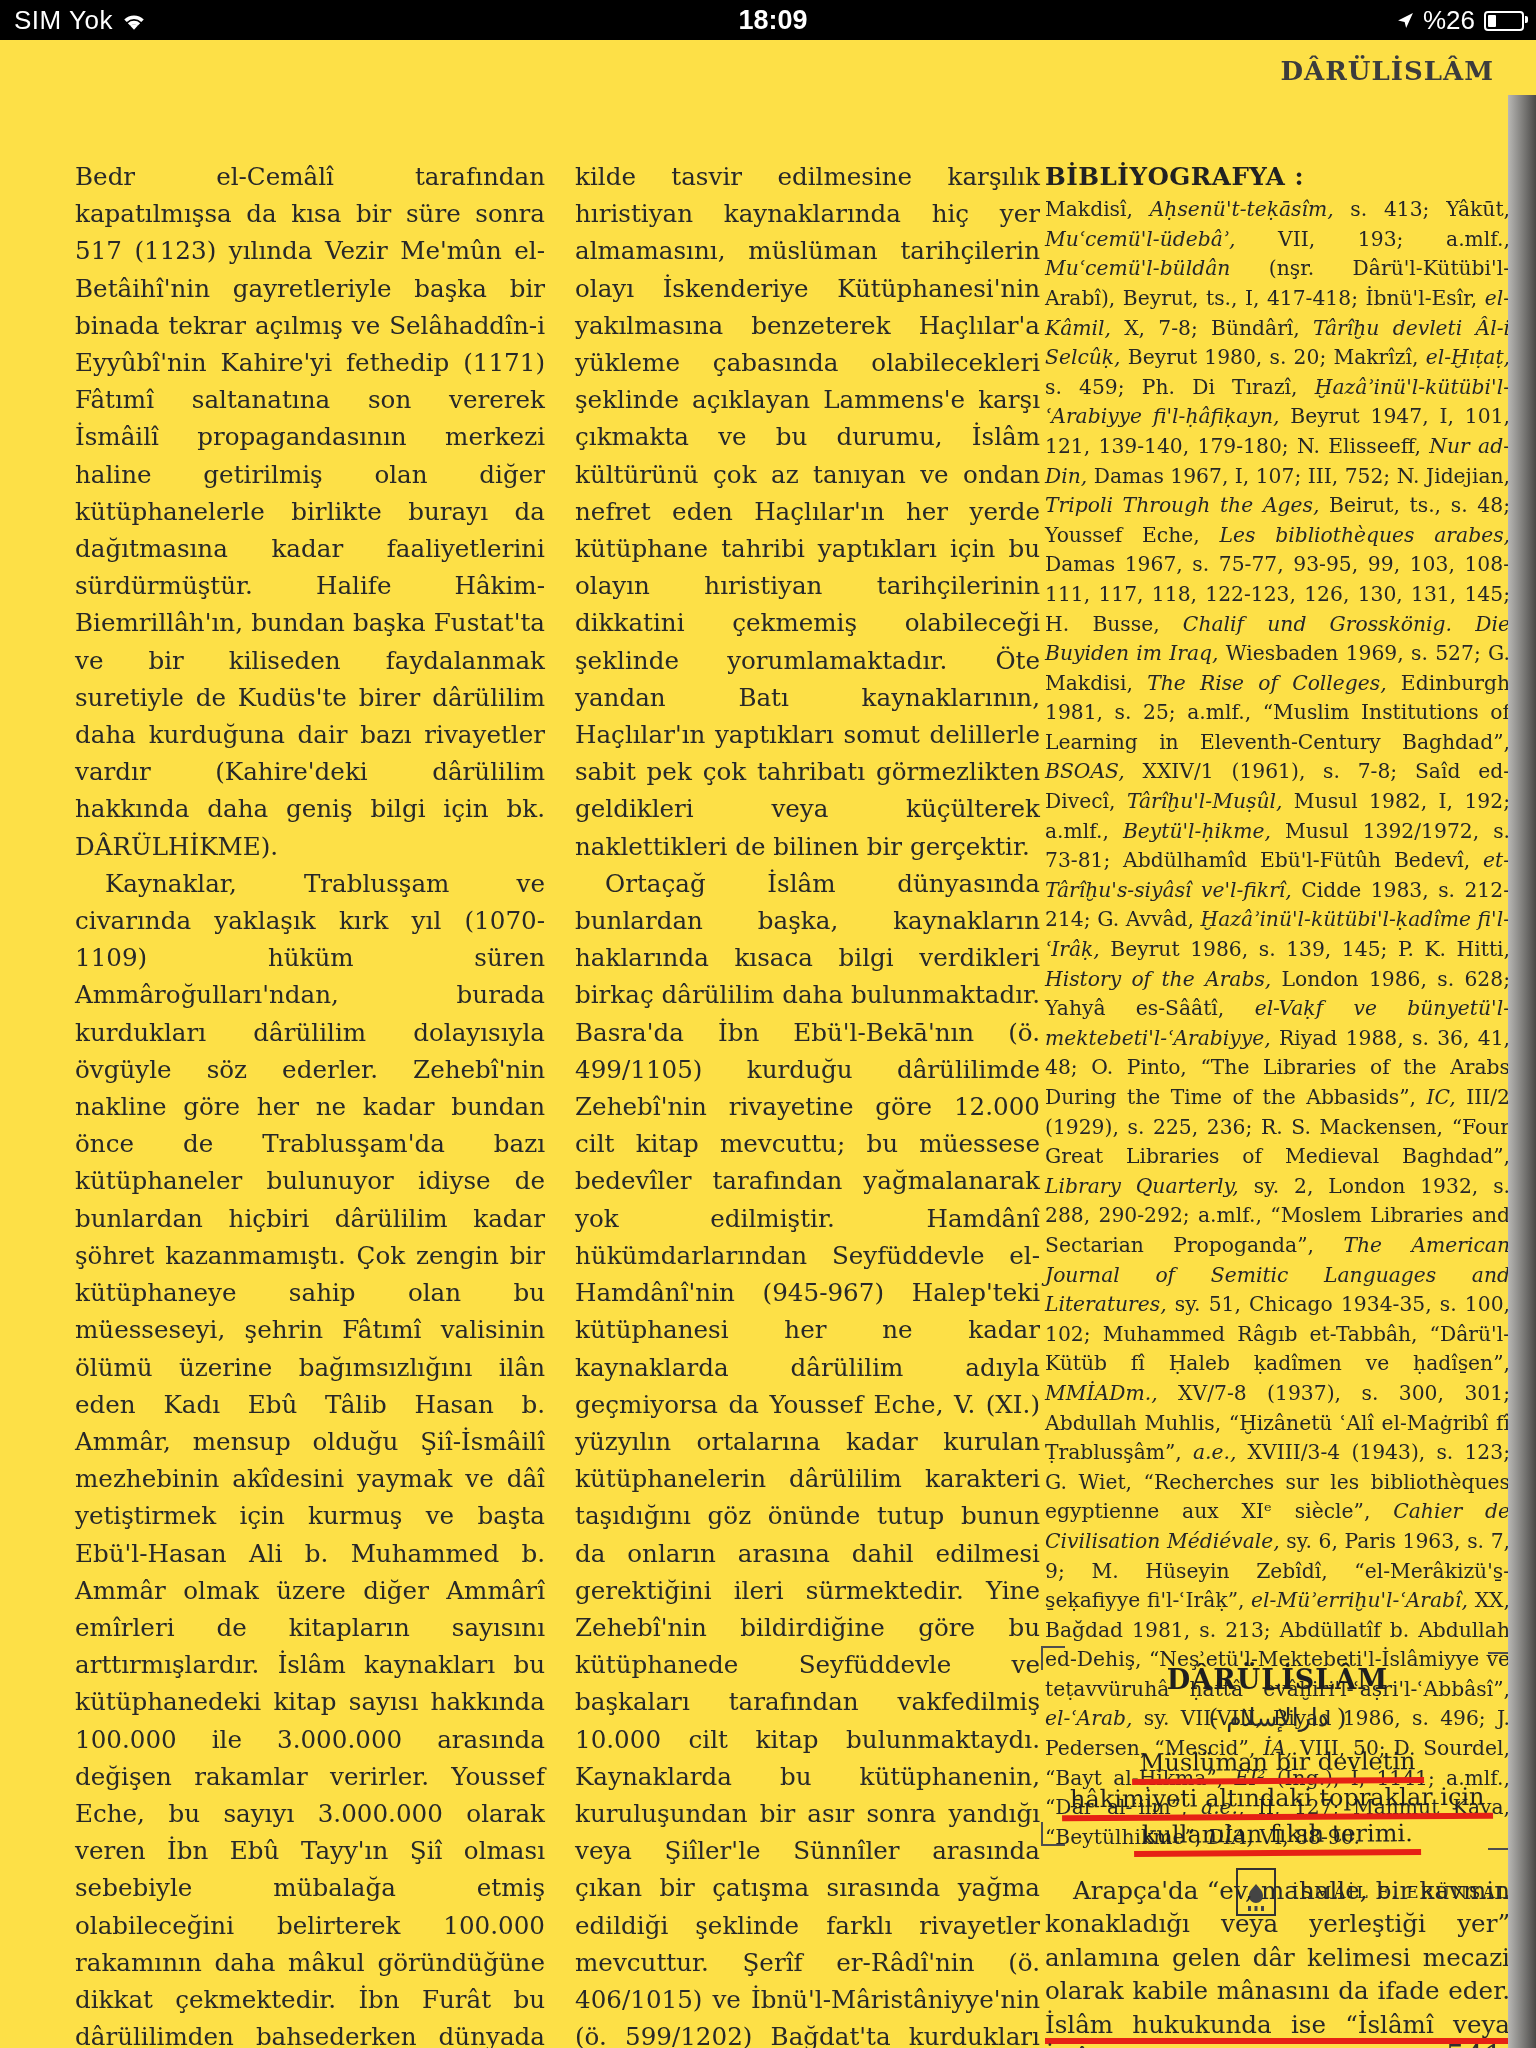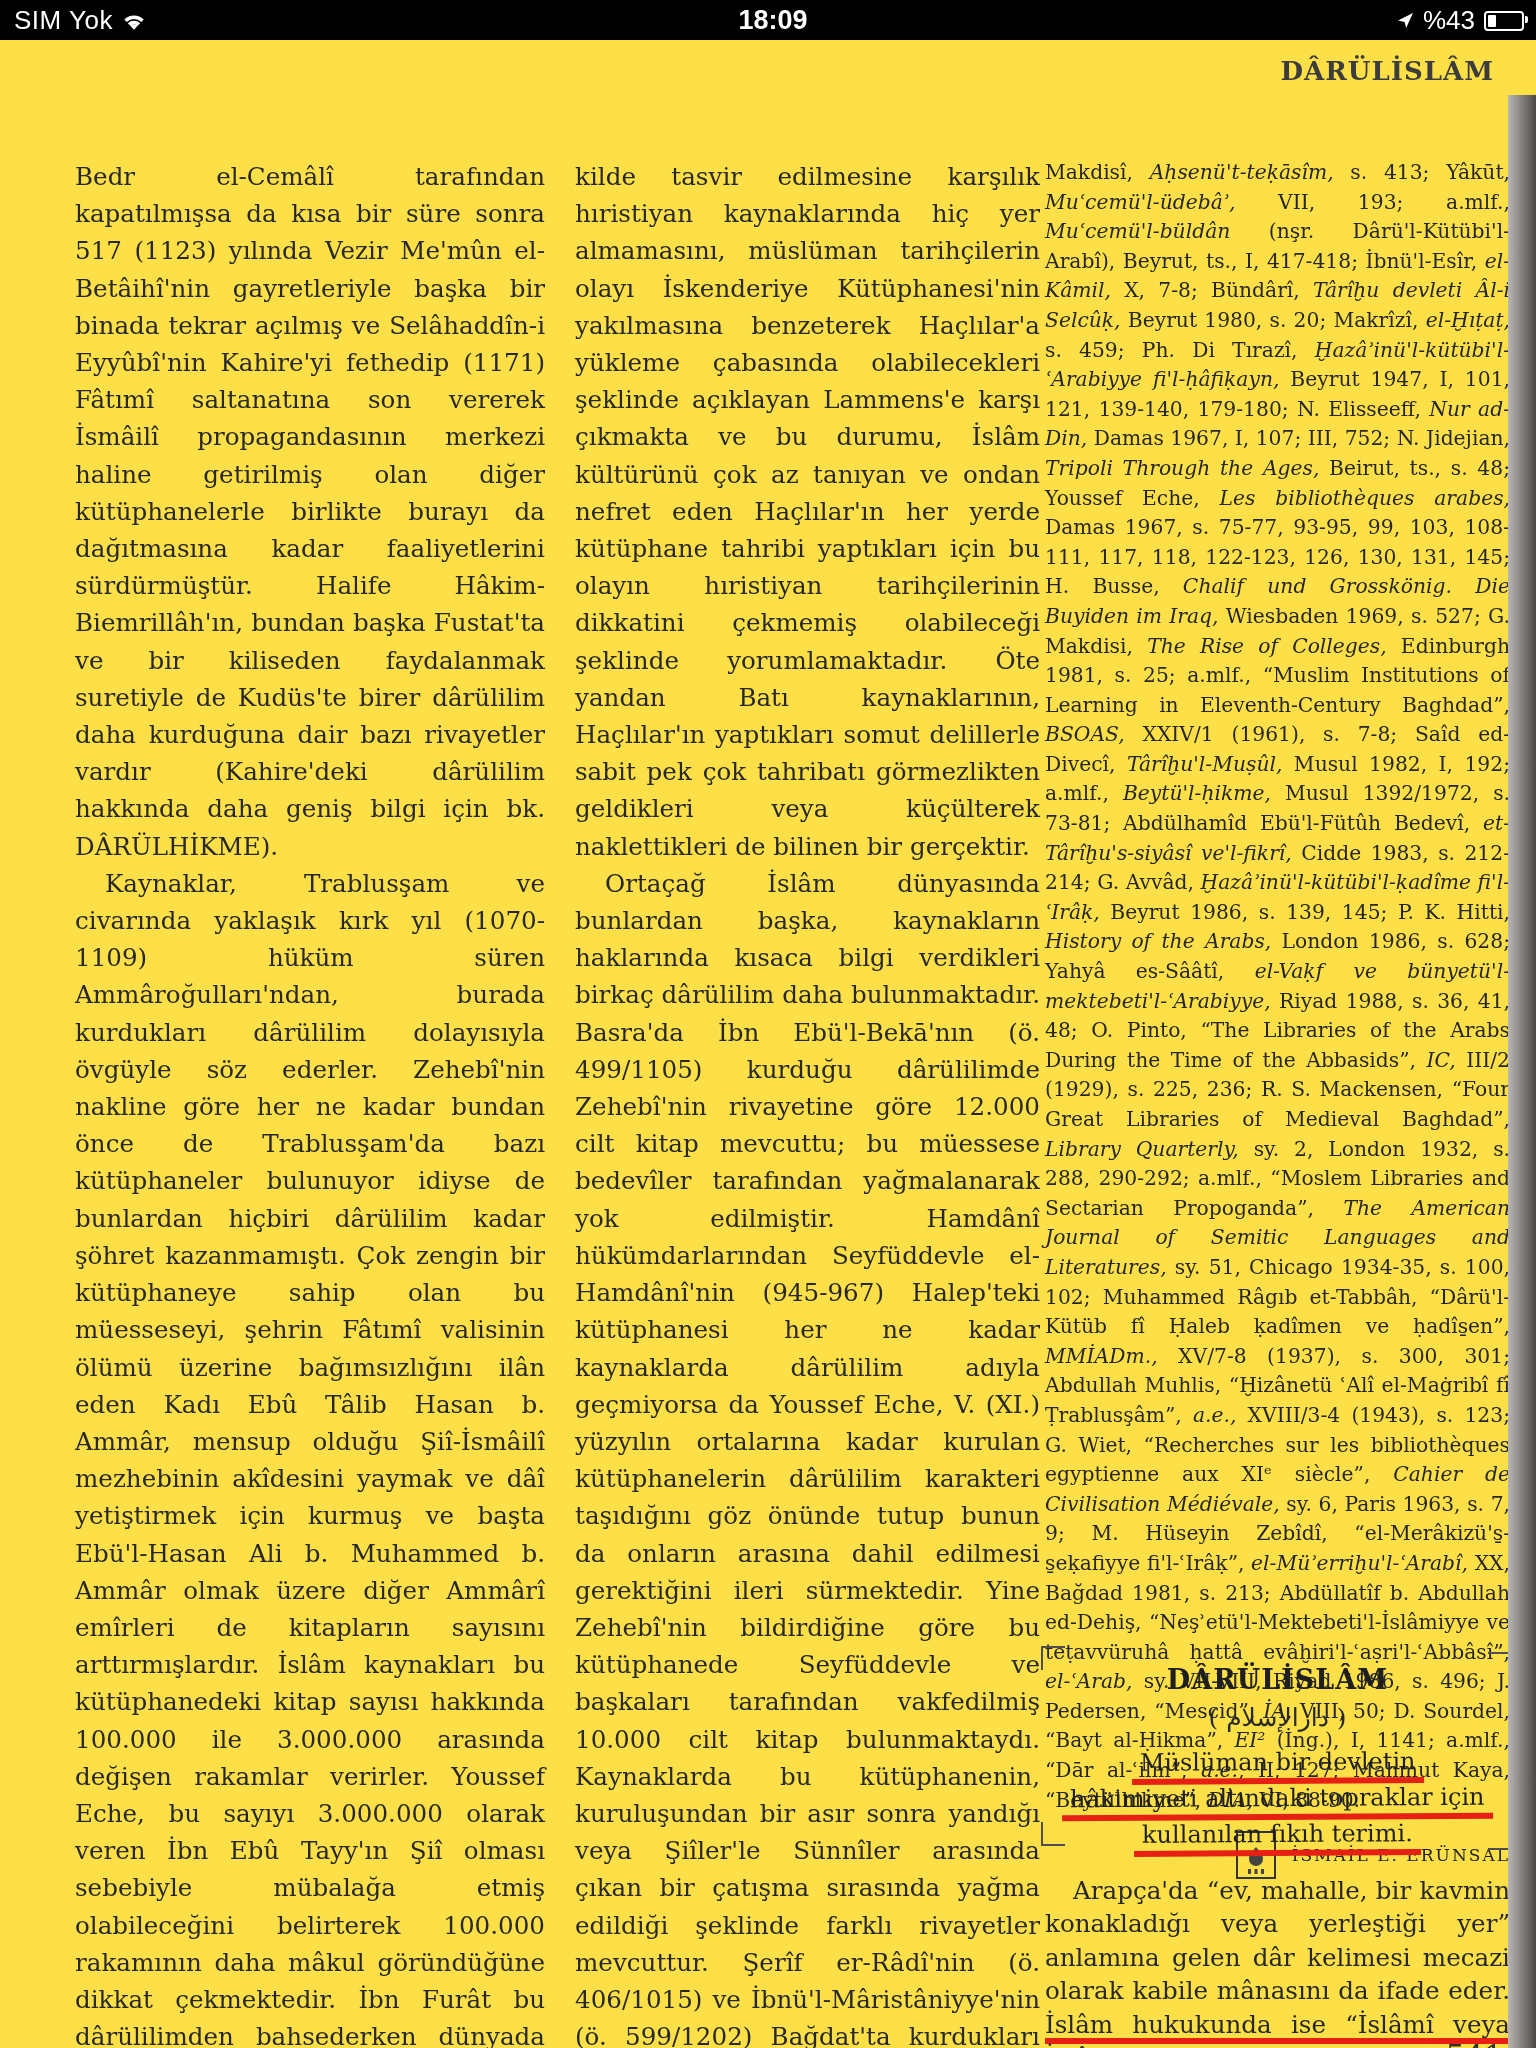--- a/index.html
+++ b/index.html
@@ -79,41 +79,42 @@
   </div>
   <div class="sb-center">
     <span>18:09</span>
   </div>
   <div class="sb-right">
     <span style="display:inline-flex;">
       <svg width="17" height="17" viewBox="0 0 16 16">
           <path d="M15 1 L1 8 l6.2 1.3 L8.6 15 Z" fill="#fff"></path>
         </svg>
     </span>
-    <span class="sb-batt-label">%43</span>
+    <span class="sb-batt-label">%26</span>
     <span class="batt">
         <span class="fill"></span>
       </span>
   </div>
 </div>
 
 <div class="page">
   <div class="running-head">DÂRÜLİSLÂM</div>
 
   <div class="col" id="col1">
       <p>Bedr el-Cemâlî tarafından kapatılmışsa da kısa bir süre sonra 517 (1123) yılında Vezir Me'mûn el-Betâihî'nin gayretleriyle başka bir binada tekrar açılmış ve Selâhaddîn-i Eyyûbî'nin Kahire'yi fethedip (1171) Fâtımî saltanatına son vererek İsmâilî propagandasının merkezi haline getirilmiş olan diğer kütüphanelerle birlikte burayı da dağıtmasına kadar faaliyetlerini sürdürmüştür. Halife Hâkim-Biemrillâh'ın, bundan başka Fustat'ta ve bir kiliseden faydalanmak suretiyle de Kudüs'te birer dârülilim daha kurduğuna dair bazı rivayetler vardır (Kahire'deki dârülilim hakkında daha geniş bilgi için bk. DÂRÜLHİKME).</p>
       <p>Kaynaklar, Trablusşam ve civarında yaklaşık kırk yıl (1070-1109) hüküm süren Ammâroğulları'ndan, burada kurdukları dârülilim dolayısıyla övgüyle söz ederler. Zehebî'nin nakline göre her ne kadar bundan önce de Trablusşam'da bazı kütüphaneler bulunuyor idiyse de bunlardan hiçbiri dârülilim kadar şöhret kazanmamıştı. Çok zengin bir kütüphaneye sahip olan bu müesseseyi, şehrin Fâtımî valisinin ölümü üzerine bağımsızlığını ilân eden Kadı Ebû Tâlib Hasan b. Ammâr, mensup olduğu Şiî-İsmâilî mezhebinin akîdesini yaymak ve dâî yetiştirmek için kurmuş ve başta Ebü'l-Hasan Ali b. Muhammed b. Ammâr olmak üzere diğer Ammârî emîrleri de kitapların sayısını arttırmışlardır. İslâm kaynakları bu kütüphanedeki kitap sayısı hakkında 100.000 ile 3.000.000 arasında değişen rakamlar verirler. Youssef Eche, bu sayıyı 3.000.000 olarak veren İbn Ebû Tayy'ın Şiî olması sebebiyle mübalağa etmiş olabileceğini belirterek 100.000 rakamının daha mâkul göründüğüne dikkat çekmektedir. İbn Furât bu dârülilimden bahsederken dünyada bir benzerinin bulunmadığını söyledikten sonra burada görevli 180 müstensihten otuzunun gece gündüz devamlı çalıştığı, Ammâroğulları'nın çeşitli ülkelerdeki adamları tarafından satın alınan kitaplarla kütüphanesinin çok zenginleştiği ve bu sebeple İslâm dünyasının her yerinden buraya okumak, araştırma yapmak için pek çok öğrenci ve hocanın geldiği yolunda bilgiler vermektedir. Ne yazık ki bu müessese, Trablusşam'ın Haçlılar tarafından işgali (1109) sırasında önce yağmalanmış, sonra da yakılmıştır. Olga Pinto, dârülilmin yakılışının İslâm kaynaklarında canlı bir şe-</p>
     </div>
 
   <div class="col" id="col2">
       <p>kilde tasvir edilmesine karşılık hıristiyan kaynaklarında hiç yer almamasını, müslüman tarihçilerin olayı İskenderiye Kütüphanesi'nin yakılmasına benzeterek Haçlılar'a yükleme çabasında olabilecekleri şeklinde açıklayan Lammens'e karşı çıkmakta ve bu durumu, İslâm kültürünü çok az tanıyan ve ondan nefret eden Haçlılar'ın her yerde kütüphane tahribi yaptıkları için bu olayın hıristiyan tarihçilerinin dikkatini çekmemiş olabileceği şeklinde yorumlamaktadır. Öte yandan Batı kaynaklarının, Haçlılar'ın yaptıkları somut delillerle sabit pek çok tahribatı görmezlikten geldikleri veya küçülterek naklettikleri de bilinen bir gerçektir.</p>
       <p>Ortaçağ İslâm dünyasında bunlardan başka, kaynakların haklarında kısaca bilgi verdikleri birkaç dârülilim daha bulunmaktadır. Basra'da İbn Ebü'l-Bekā'nın (ö. 499/1105) kurduğu dârülilimde Zehebî'nin rivayetine göre 12.000 cilt kitap mevcuttu; bu müessese bedevîler tarafından yağmalanarak yok edilmiştir. Hamdânî hükümdarlarından Seyfüddevle el-Hamdânî'nin (945-967) Halep'teki kütüphanesi her ne kadar kaynaklarda dârülilim adıyla geçmiyorsa da Youssef Eche, V. (XI.) yüzyılın ortalarına kadar kurulan kütüphanelerin dârülilim karakteri taşıdığını göz önünde tutup bunun da onların arasına dahil edilmesi gerektiğini ileri sürmektedir. Yine Zehebî'nin bildirdiğine göre bu kütüphanede Seyfüddevle ve başkaları tarafından vakfedilmiş 10.000 cilt kitap bulunmaktaydı. Kaynaklarda bu kütüphanenin, kuruluşundan bir asır sonra yandığı veya Şiîler'le Sünnîler arasında çıkan bir çatışma sırasında yağma edildiği şeklinde farklı rivayetler mevcuttur. Şerîf er-Râdî'nin (ö. 406/1015) ve İbnü'l-Mâristâniyye'nin (ö. 599/1202) Bağdat'ta kurdukları dârülilimler ise uzun ömürlü olamamıştır.</p>
     </div>
 
   <div class="col" id="bib">
+    <p class="bib-head">BİBLİYOGRAFYA :</p>
     <div class="bib-body"><span>Makdisî, </span><span class="it">Aḥsenü't-teḳāsîm,</span><span> s. 413; Yâkūt, </span><span class="it">Muʿcemü'l-üdebâʾ,</span><span> VII, 193; a.mlf., </span><span class="it">Muʿcemü'l-büldân</span><span> (nşr. Dârü'l-Kütübi'l-Arabî), Beyrut, ts., I, 417-418; İbnü'l-Esîr, </span><span class="it">el-Kâmil,</span><span> X, 7-8; Bündârî, </span><span class="it">Târîḫu devleti Âl-i Selcûḳ,</span><span> Beyrut 1980, s. 20; Makrîzî, </span><span class="it">el-Ḫıṭaṭ,</span><span> s. 459; Ph. Di Tırazî, </span><span class="it">Ḫazâʾinü'l-kütübi'l-ʿArabiyye fi'l-ḥâfiḳayn,</span><span> Beyrut 1947, I, 101, 121, 139-140, 179-180; N. Elisseeff, </span><span class="it">Nur ad-Din,</span><span> Damas 1967, I, 107; III, 752; N. Jidejian, </span><span class="it">Tripoli Through the Ages,</span><span> Beirut, ts., s. 48; Youssef Eche, </span><span class="it">Les bibliothèques arabes,</span><span> Damas 1967, s. 75-77, 93-95, 99, 103, 108-111, 117, 118, 122-123, 126, 130, 131, 145; H. Busse, </span><span class="it">Chalif und Grosskönig. Die Buyiden im Iraq,</span><span> Wiesbaden 1969, s. 527; G. Makdisi, </span><span class="it">The Rise of Colleges,</span><span> Edinburgh 1981, s. 25; a.mlf., “Muslim Institutions of Learning in Eleventh-Century Baghdad”, </span><span class="it">BSOAS,</span><span> XXIV/1 (1961), s. 7-8; Saîd ed-Divecî, </span><span class="it">Târîḫu'l-Muṣûl,</span><span> Musul 1982, I, 192; a.mlf., </span><span class="it">Beytü'l-ḥikme,</span><span> Musul 1392/1972, s. 73-81; Abdülhamîd Ebü'l-Fütûh Bedevî, </span><span class="it">et-Târîḫu's-siyâsî ve'l-fikrî,</span><span> Cidde 1983, s. 212-214; G. Avvâd, </span><span class="it">Ḫazâʾinü'l-kütübi'l-ḳadîme fi'l-ʿIrâḳ,</span><span> Beyrut 1986, s. 139, 145; P. K. Hitti, </span><span class="it">History of the Arabs,</span><span> London 1986, s. 628; Yahyâ es-Sââtî, </span><span class="it">el-Vaḳf ve bünyetü'l-mektebeti'l-ʿArabiyye,</span><span> Riyad 1988, s. 36, 41, 48; O. Pinto, “The Libraries of the Arabs During the Time of the Abbasids”, </span><span class="it">IC,</span><span> III/2 (1929), s. 225, 236; R. S. Mackensen, “Four Great Libraries of Medieval Baghdad”, </span><span class="it">Library Quarterly,</span><span> sy. 2, London 1932, s. 288, 290-292; a.mlf., “Moslem Libraries and Sectarian Propoganda”, </span><span class="it">The American Journal of Semitic Languages and Literatures,</span><span> sy. 51, Chicago 1934-35, s. 100, 102; Muhammed Râgıb et-Tabbâh, “Dârü'l-Kütüb fî Ḥaleb ḳadîmen ve ḥadîs̱en”, </span><span class="it">MMİADm.,</span><span> XV/7-8 (1937), s. 300, 301; Abdullah Muhlis, “Ḫizânetü ʿAlî el-Maġribî fî Ṭrablusşâm”, </span><span class="it">a.e.,</span><span> XVIII/3-4 (1943), s. 123; G. Wiet, “Recherches sur les bibliothèques egyptienne aux XIᵉ siècle”, </span><span class="it">Cahier de Civilisation Médiévale,</span><span> sy. 6, Paris 1963, s. 7, 9; M. Hüseyin Zebîdî, “el-Merâkizü's̱-s̱eḳafiyye fi'l-ʿIrâḳ”, </span><span class="it">el-Müʾerriḫu'l-ʿArabî,</span><span> XX, Bağdad 1981, s. 213; Abdüllatîf b. Abdullah ed-Dehiş, “Neşʾetü'l-Mektebeti'l-İslâmiyye ve teṭavvüruhâ ḥattâ evâḫiri'l-ʿaṣri'l-ʿAbbâsî”, </span><span class="it">el-ʿArab,</span><span> sy. VII-VIII, Riyad 1986, s. 496; J. Pedersen, “Mescid”, </span><span class="it">İA,</span><span> VIII, 50; D. Sourdel, “Bayt al-Ḥikma”, </span><span class="it">EI²</span><span> (İng.), I, 1141; a.mlf., “Dār al-ʿilm”, </span><span class="it">a.e.,</span><span> II, 127; Mahmut Kaya, “Beytülhikme”, </span><span class="it">DİA,</span><span> VI, 88-90.</span></div>
     <div class="sig-row">
       <span class="tdv-logo">
         <svg width="26" height="34" viewBox="0 0 26 34">
           <path d="M13 4 C9 9 6 11 6 16 a7 7 0 0 0 14 0 C20 11 17 9 13 4 Z" fill="#444"></path>
           <rect x="5" y="26" width="3" height="5" fill="#444"></rect>
           <rect x="11.5" y="26" width="3" height="5" fill="#444"></rect>
           <rect x="18" y="26" width="3" height="5" fill="#444"></rect>
         </svg>
       </span>

